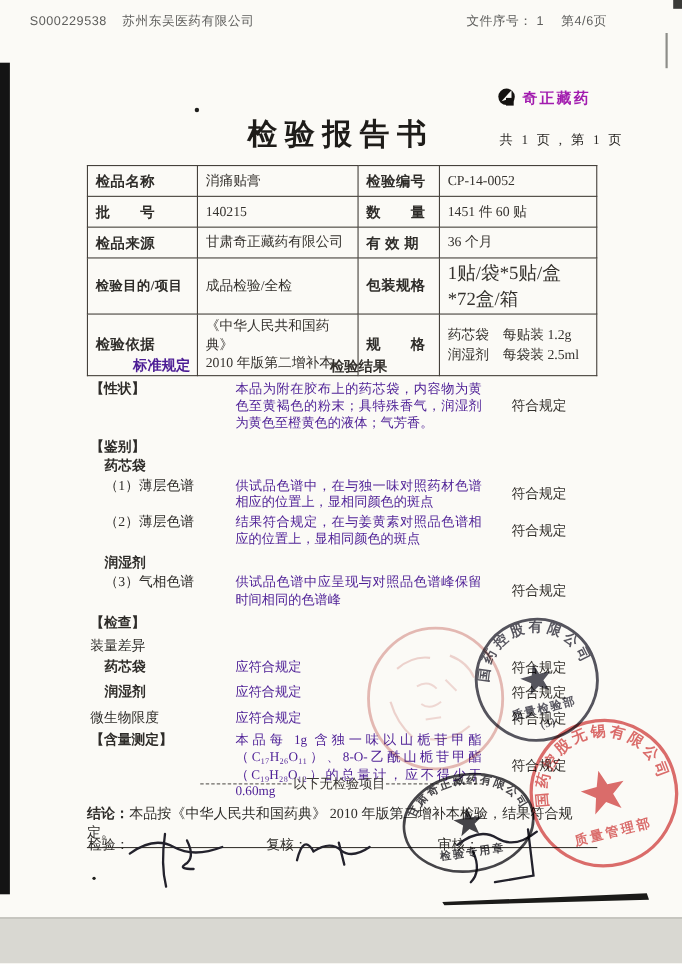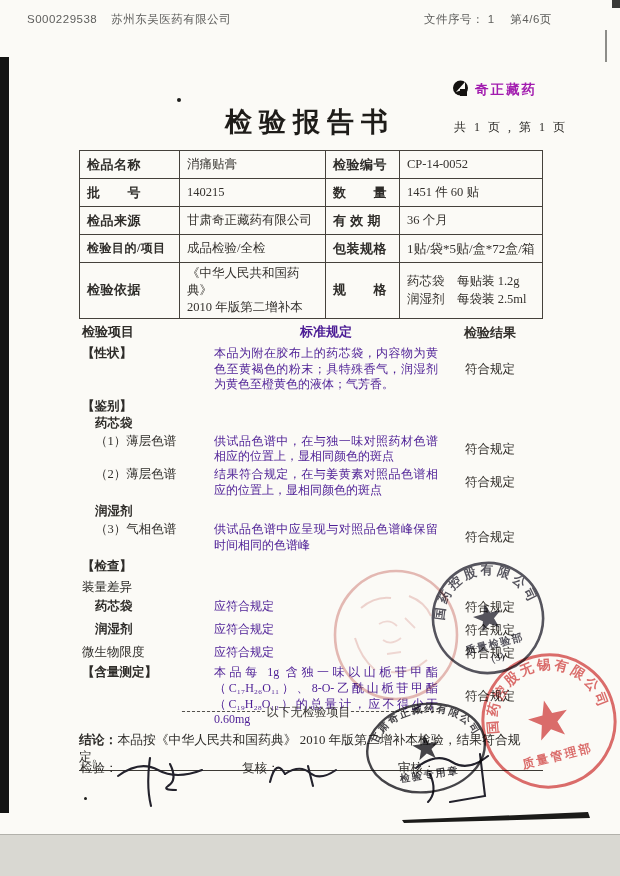--- a/index.html
+++ b/index.html
@@ -112,38 +112,37 @@
     <tr>
       <td class="lab">检品来源</td>
       <td class="val">甘肃奇正藏药有限公司</td>
       <td class="lab">有 效 期</td>
       <td class="val">36 个月</td>
     </tr>
     <tr>
       <td class="lab" style="font-size:12px;">检验目的/项目</td>
       <td class="val">成品检验/全检</td>
       <td class="lab">包装规格</td>
-      <td class="val" style="font-size:13px;margin-left:20px;">1贴/袋*5贴/盒*72盒/箱</td>
+      <td class="val" style="font-size:17px;margin-left:20px;">1贴/袋*5贴/盒*72盒/箱</td>
     </tr>
     <tr>
       <td class="lab">检验依据</td>
       <td class="val prelines">《中华人民共和国药典》
 2010 年版第二增补本</td>
       <td class="lab">规　　格</td>
       <td class="val spec2">
         <div>药芯袋　每贴装 1.2g</div>
         <div>润湿剂　每袋装 2.5ml</div>
       </td>
     </tr>
   </tbody>
     </table>
 
   <div class="items">
     <div class="irow ihdr">
-      <div class="c-name">检验项目</div>
       <div class="c-std">标准规定</div>
       <div class="c-res">检验结果</div>
     </div>
 
     <div class="irow bn mt4">
       <div class="c-name">【性状】</div>
       <div class="c-std">本品为附在胶布上的药芯袋，内容物为黄色至黄褐色的粉末；具特殊香气，润湿剂为黄色至橙黄色的液体；气芳香。</div>
       <div class="c-res">符合规定</div>
     </div>
     <div class="irow bn mt6">

